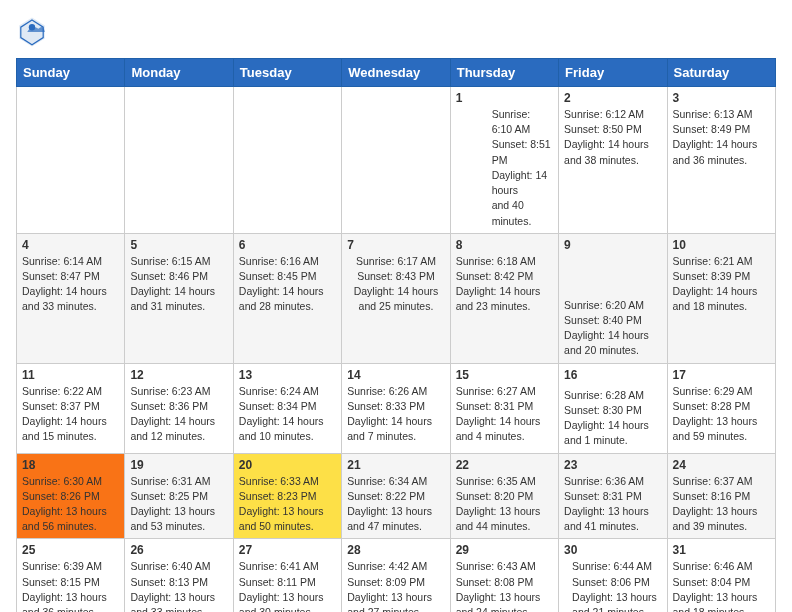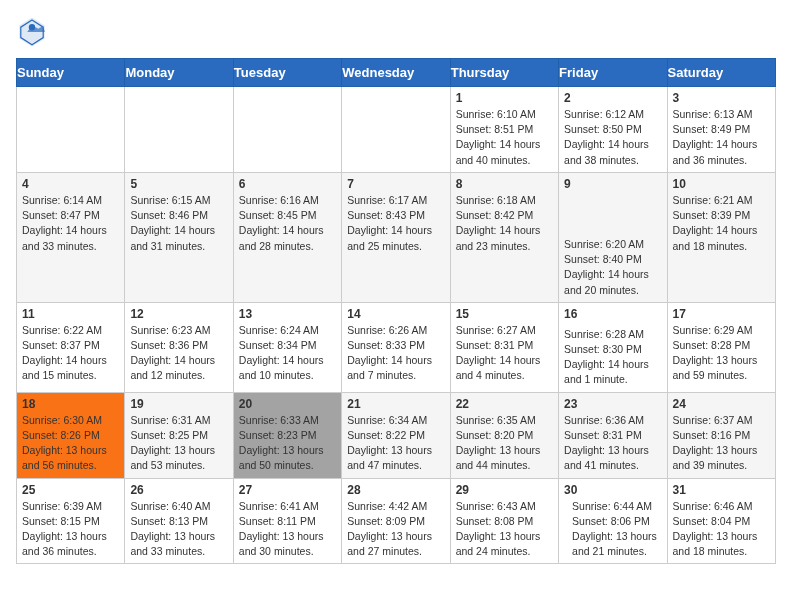--- a/index.html
+++ b/index.html
@@ -56,21 +56,21 @@
       width: 100%;
       border-collapse: collapse;
       border: 1px solid #ccc;
     }
     .calendar-table th {
       background: #2a6bbf;
       color: #fff;
       font-size: 13px;
       font-weight: bold;
       text-align: left;
-      padding: 6px 0;
+      padding: 6px 6px;
       border: 1px solid #2060aa;
     }
     .calendar-table td {
       vertical-align: top;
       padding: 4px 5px;
       border: 1px solid #ccc;
       font-size: 10.5px;
       color: #333;
       width: calc(100% / 7);
       min-height: 80px;
@@ -127,21 +127,21 @@
       </tr>
   </thead>
   <tbody id="calendar-body">
   <tr>
         <td class="empty-cell"></td>
         <td class="empty-cell"></td>
         <td class="empty-cell"></td>
         <td class="empty-cell"></td>
         <td>
           <div class="day-number">1</div>
-          <div class="day-info" style="white-space: pre-line;">Sunrise: 6:10 AM
+          <div class="day-info" style="white-space: pre-line; margin-left: 36px;">Sunrise: 6:10 AM
 Sunset: 8:51 PM
 Daylight: 14 hours
 and 40 minutes.</div>
         </td>
         <td>
           <div class="day-number">2</div>
           <div class="day-info" style="white-space: pre-line;">Sunrise: 6:12 AM
 Sunset: 8:50 PM
 Daylight: 14 hours
 and 38 minutes.</div>
@@ -171,21 +171,21 @@
         </td>
         <td style="background: rgb(245, 245, 245);">
           <div class="day-number">6</div>
           <div class="day-info" style="white-space: pre-line;">Sunrise: 6:16 AM
 Sunset: 8:45 PM
 Daylight: 14 hours
 and 28 minutes.</div>
         </td>
         <td style="background: rgb(245, 245, 245);">
           <div class="day-number">7</div>
-          <div class="day-info" style="white-space: pre-line;">Sunrise: 6:17 AM
+          <div class="day-info" style="white-space: pre-line; text-align: center;">Sunrise: 6:17 AM
 Sunset: 8:43 PM
 Daylight: 14 hours
 and 25 minutes.</div>
         </td>
         <td style="background: rgb(245, 245, 245);">
           <div class="day-number">8</div>
           <div class="day-info" style="white-space: pre-line;">Sunrise: 6:18 AM
 Sunset: 8:42 PM
 Daylight: 14 hours
 and 23 minutes.</div>
@@ -264,21 +264,21 @@
 Daylight: 13 hours
 and 56 minutes.</div>
         </td>
         <td style="background: rgb(245, 245, 245);">
           <div class="day-number">19</div>
           <div class="day-info" style="white-space: pre-line;">Sunrise: 6:31 AM
 Sunset: 8:25 PM
 Daylight: 13 hours
 and 53 minutes.</div>
         </td>
-        <td style="background: #a3a3a3;">
+        <td style="background: #fde047;">
           <div class="day-number">20</div>
           <div class="day-info" style="white-space: pre-line;">Sunrise: 6:33 AM
 Sunset: 8:23 PM
 Daylight: 13 hours
 and 50 minutes.</div>
         </td>
         <td style="background: rgb(245, 245, 245);">
           <div class="day-number">21</div>
           <div class="day-info" style="white-space: pre-line;">Sunrise: 6:34 AM
 Sunset: 8:22 PM

